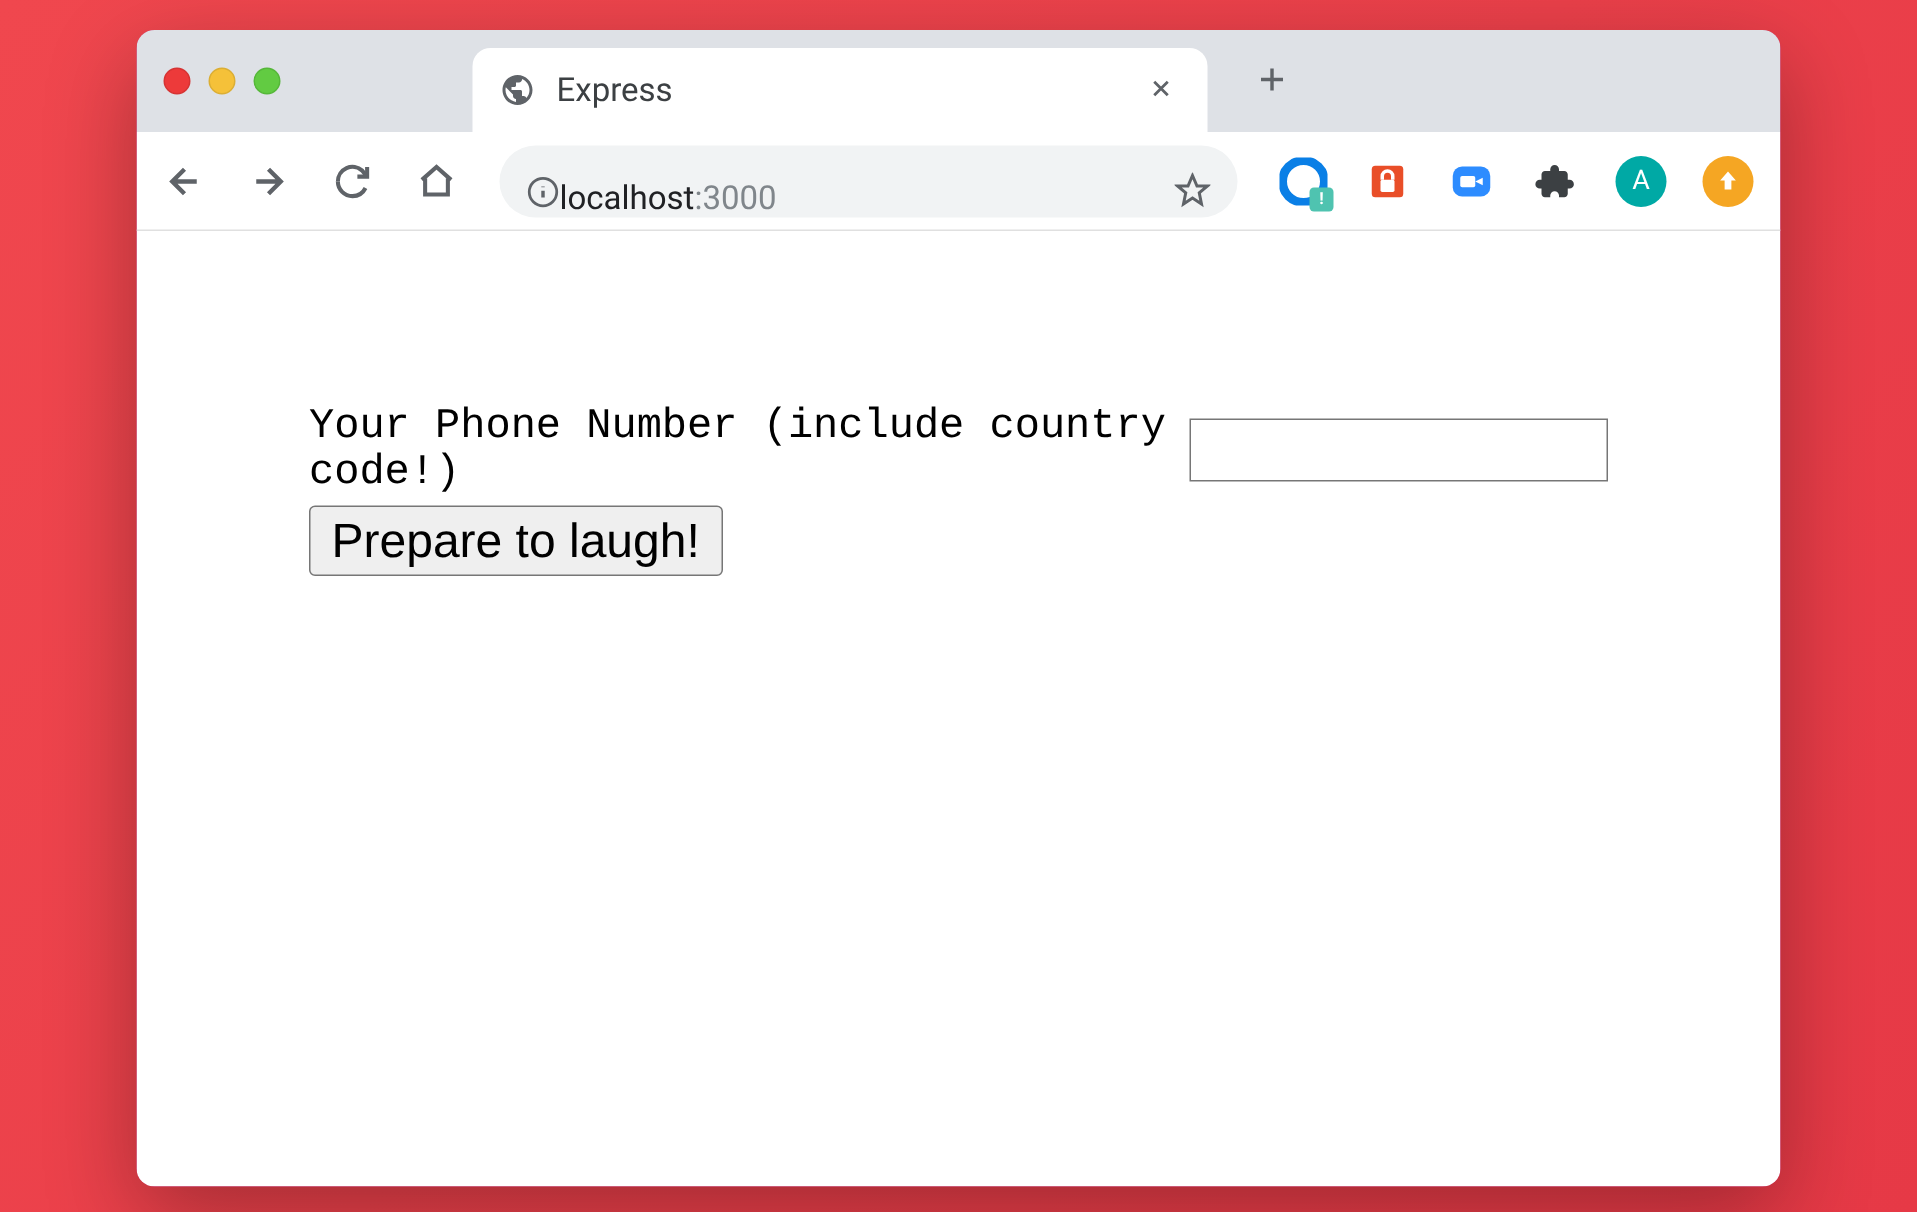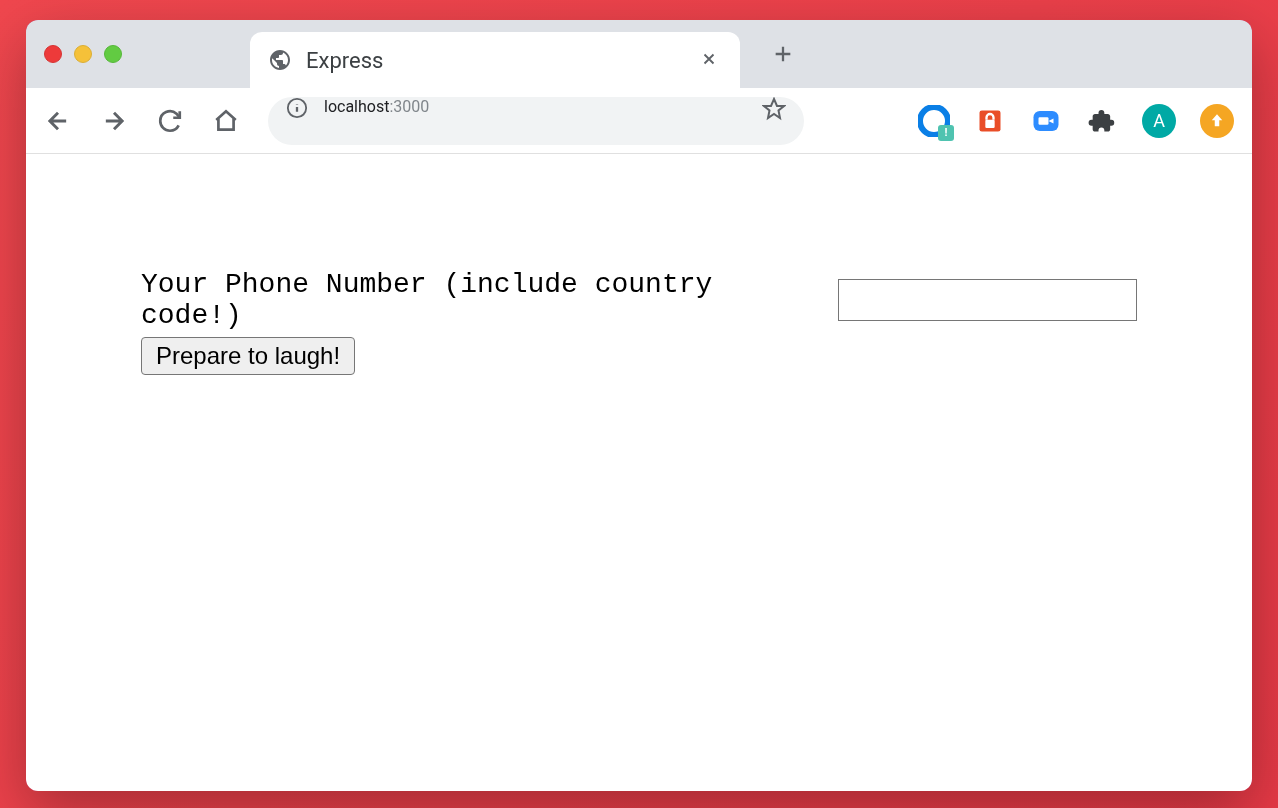--- a/index.html
+++ b/index.html
@@ -7,21 +7,21 @@
       font-family: -apple-system, BlinkMacSystemFont, "Segoe UI", Roboto, sans-serif;
       background: linear-gradient(135deg, #f0474e 0%, #e63946 100%);
       width: 1278px;
       height: 808px;
       padding: 20px;
       display: flex;
       align-items: flex-start;
       justify-content: center;
     }
     .browser {
-      width: 1226px;
+      width: 1096px;
       height: 771px;
       background: #be185d;
       border-radius: 12px;
       box-shadow: 0 20px 60px rgba(0,0,0,0.3);
       overflow: hidden;
       display: flex;
       flex-direction: column;
     }
     .tab-strip {
       background: #dee1e6;
@@ -72,43 +72,42 @@
       height: 28px;
       cursor: pointer;
     }
     .address-bar {
       flex: 1;
       max-width: 536px;
       height: 48px;
       background: #f1f3f4;
       border-radius: 24px;
       display: flex;
-      align-items: flex-start;
-      padding: 0 18px;
-      gap: 16px;
-      font-size: 16px;
+      align-items: flex-end;
+      padding: 0 18px;
+      font-size: 22px;
     }
     .url-host { color:#202124; }
     .url-port { color:#80868b; }
     .star { margin-left:auto; color:#5f6368; }
     .ext-row { display:flex; align-items:center; gap:24px; margin-left:auto; }
     .ext-icon { width:32px; height:32px; display:flex; align-items:center; justify-content:center; position:relative;}
     .badge-small{position:absolute;bottom:-4px;right:-4px;width:16px;height:16px;background:#4fc3b0;border-radius:3px;display:flex;align-items:center;justify-content:center;color:#fff;font-size:11px;font-weight:bold;}
     .avatar{width:34px;height:34px;border-radius:50%;background:#00a9a5;color:#fff;display:flex;align-items:center;justify-content:center;font-size:18px;}
     .upload-circle{width:34px;height:34px;border-radius:50%;background:#f5a623;display:flex;align-items:center;justify-content:center;}
     .content {
       flex:1;
       padding: 115px 115px 0 115px;
       background:#fff;
     }
     .form-row{display:flex;align-items:center;gap:10px;margin-bottom:6px;}
     .form-label { font-size: 28px; color:#000; font-family: Liberation Mono, monospace;}
     .phone-input { width:300px; height:42px; border:1px solid #767676; font-size:20px; padding:0 6px;}
     .submit-btn{
-      font-size:24px;
+      font-size:32px;
       background:#efefef;
       border:1px solid #767676;
       border-radius:4px;
       padding:4px 14px;
       font-family: Verdana, sans-serif;
       cursor:pointer;
     }
   </style>
 </head>
 <body>

